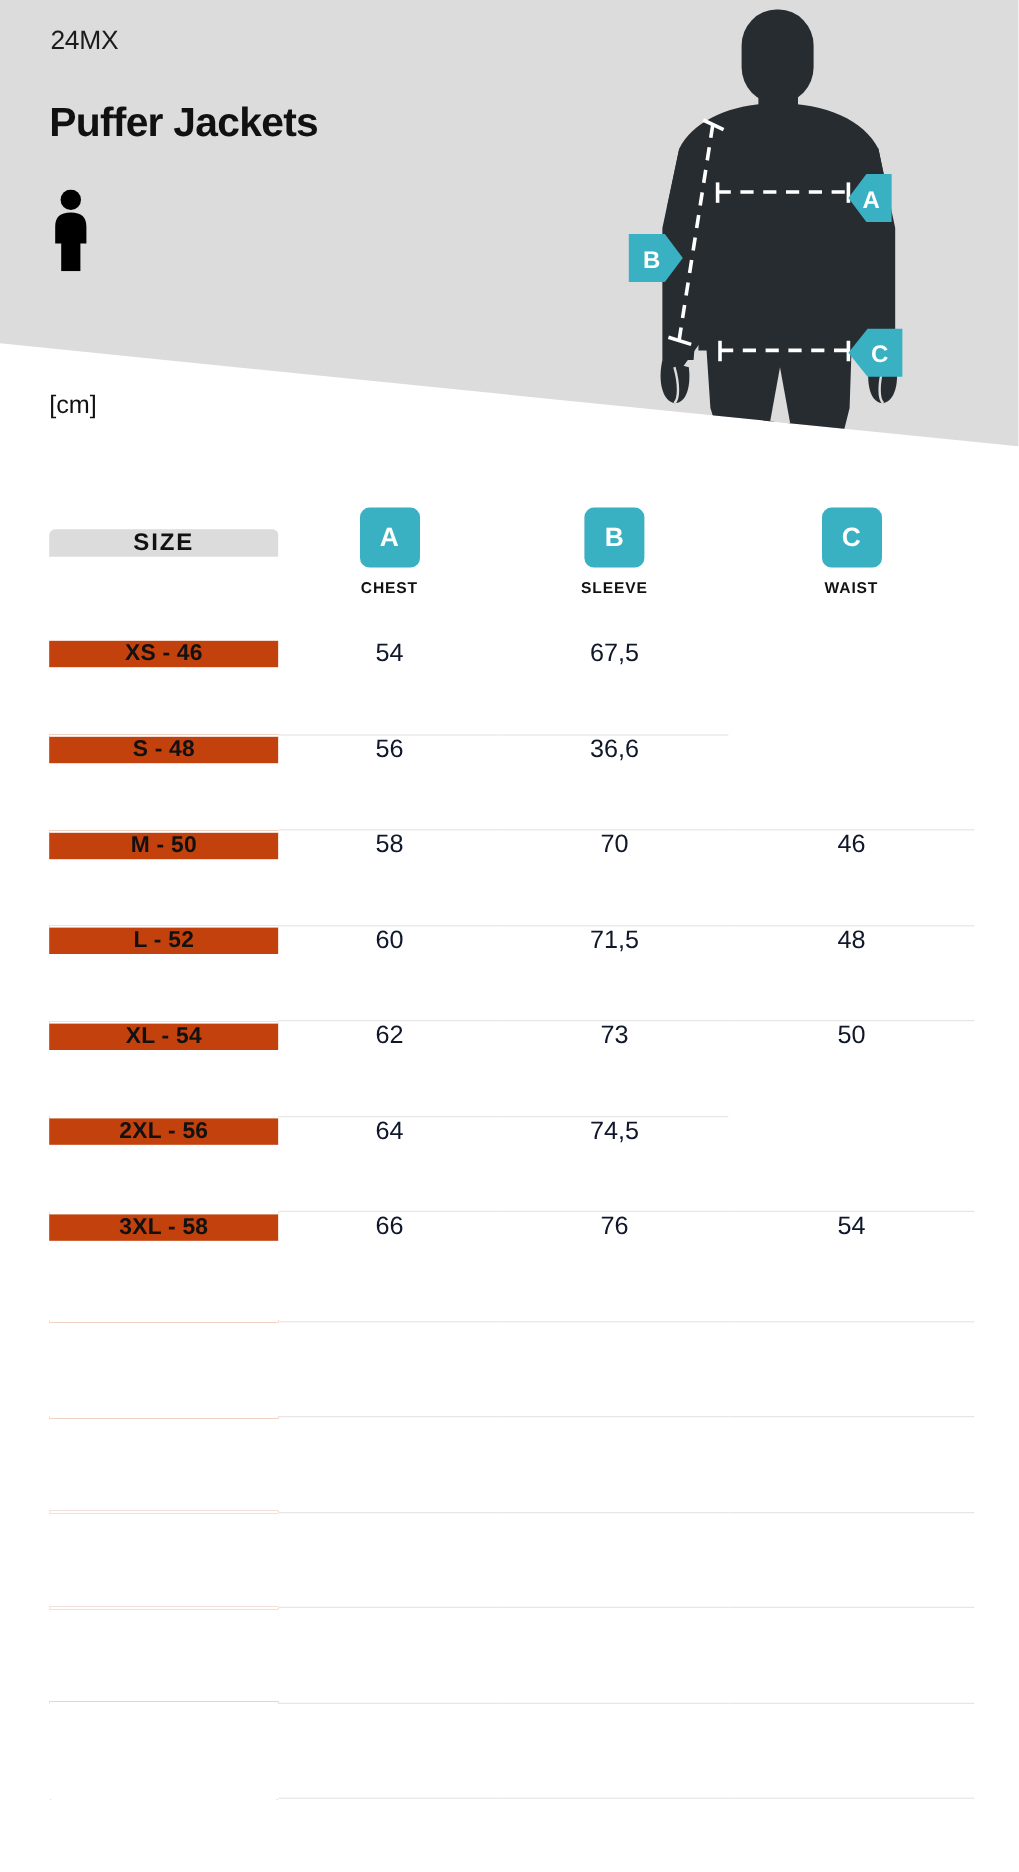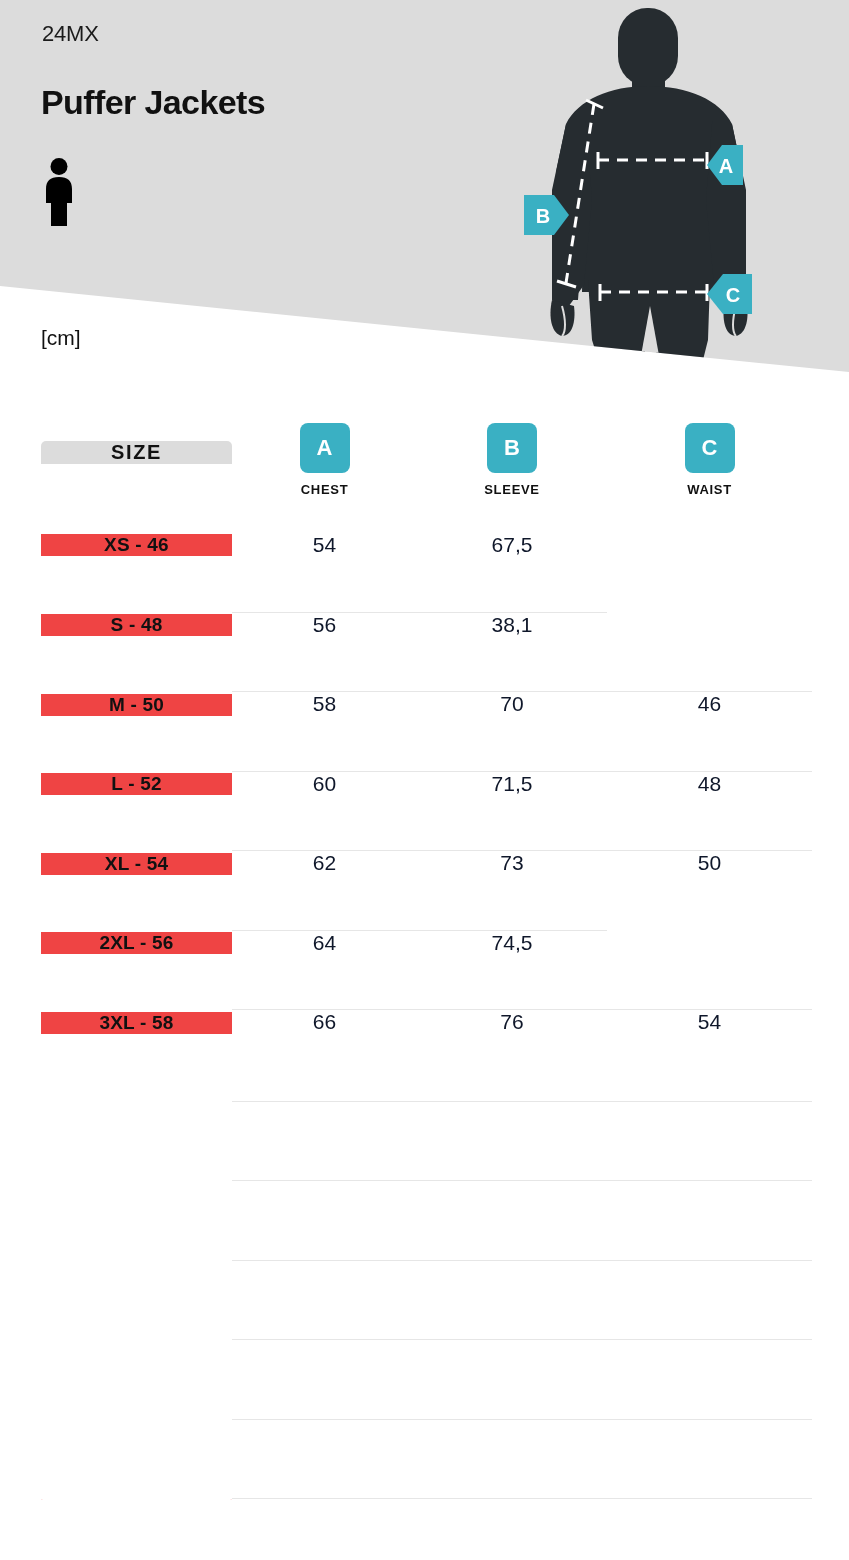--- a/index.html
+++ b/index.html
@@ -157,21 +157,21 @@
     margin-top: 9px;
     font-size: 13px;
     font-weight: 700;
     color: #111111;
     letter-spacing: 0.7px;
   }
 
   
   .row-data { height: 79.5px; }
   .row-data .c-size {
-    background: #ef4444;
+    background: #c2410c;
   }
   .size-text {
     font-size: 19px;
     font-weight: 700;
     color: #111111;
     letter-spacing: 0.2px;
   }
   .val-text {
     font-size: 21px;
     font-weight: 400;
@@ -316,21 +316,21 @@
           </div>
         </div>
         <div class="row row-data">
           <div class="c-size">
             <span class="size-text">S - 48</span>
           </div>
           <div class="c-val c-a">
             <span class="val-text">56</span>
           </div>
           <div class="c-val c-b">
-            <span class="val-text">38,1</span>
+            <span class="val-text">36,6</span>
           </div>
         </div>
         <div class="row row-data">
           <div class="c-size">
             <span class="size-text">M - 50</span>
           </div>
           <div class="c-val c-a">
             <span class="val-text">58</span>
           </div>
           <div class="c-val c-b">

